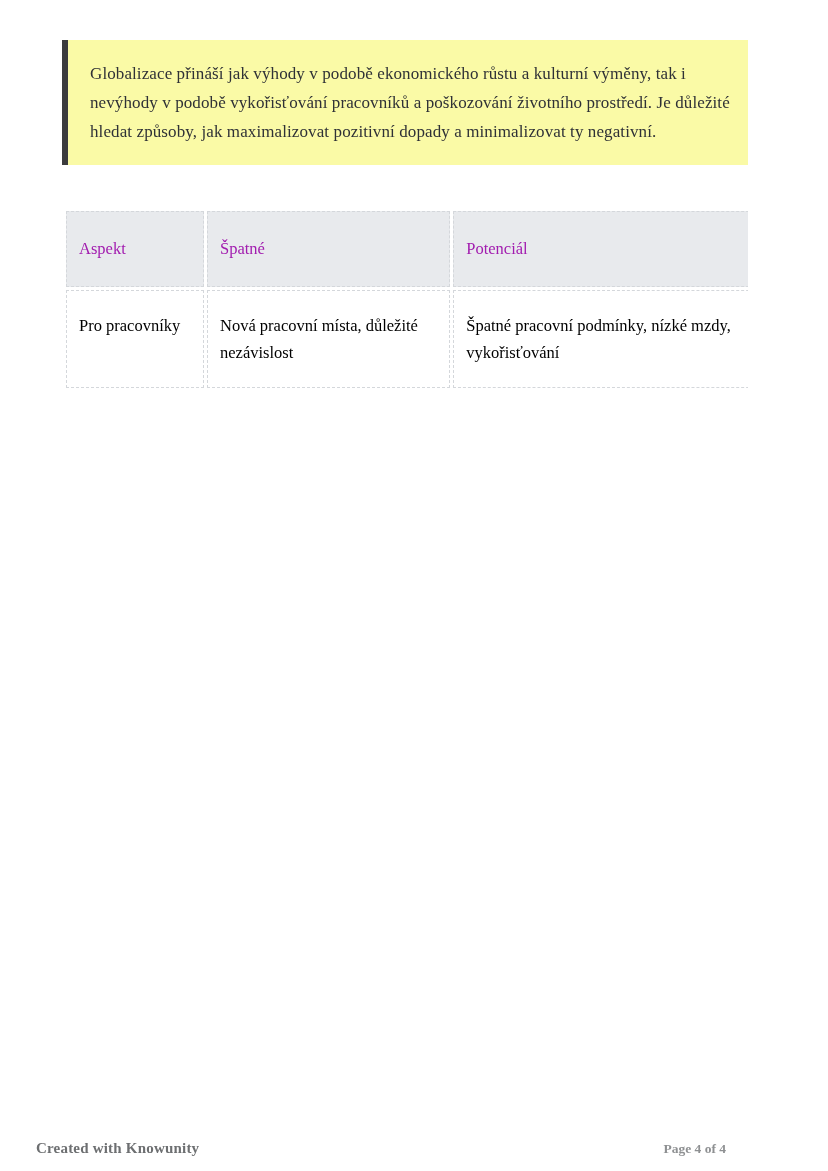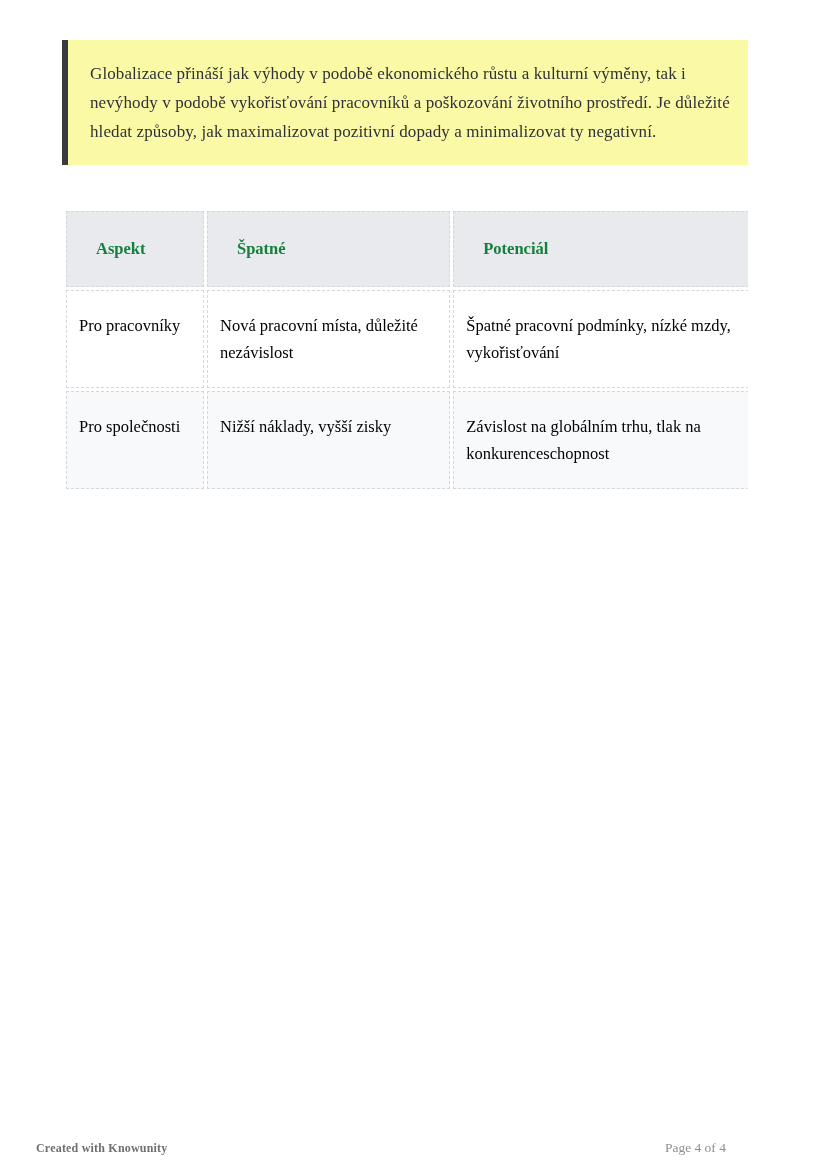--- a/index.html
+++ b/index.html
@@ -52,23 +52,23 @@
   col.c3 { width: 45.3%; }
   table.comparison th,
   table.comparison td {
     border: 1px dashed var(--table-border, #d4d7db);
     font-size: 16.5px;
     text-align: left;
     vertical-align: top;
   }
   table.comparison th {
     background: var(--header-bg, #e8eaed);
-    color: #15803d;
-    font-weight: bold;
-    padding: 24px 29px;
+    color: #a21caf;
+    font-weight: normal;
+    padding: 24px 12px;
     line-height: 26px;
   }
   table.comparison td {
     padding: 21px 12px;
     line-height: 27px;
     color: #000000;
     background: #ffffff;
   }
   table.comparison tr.alt td {
     background: var(--alt-row-bg, #f8f9fa);
@@ -78,28 +78,29 @@
   .footer {
     position: absolute;
     left: 36px;
     right: 22px;
     top: 1140px;
     display: flex;
     justify-content: space-between;
     align-items: baseline;
   }
   .watermark {
-    font-size: 12px;
+    font-size: 15px;
     font-weight: bold;
     color: #6d6f71;
     letter-spacing: 0.2px;
   }
   .page-number {
     font-size: 13.5px;
     color: #8e9092;
+    font-weight: bold;
   }
 </style>
 </head>
 <body>
 
 <div class="page">
 
   <div class="callout">
     <div class="callout-bar"></div>
     <div class="callout-text">Globalizace přináší jak výhody v podobě ekonomického růstu a kulturní výměny, tak i nevýhody v podobě vykořisťování pracovníků a poškozování životního prostředí. Je důležité hledat způsoby, jak maximalizovat pozitivní dopady a minimalizovat ty negativní.</div>
@@ -118,25 +119,20 @@
           <th>Špatné</th>
           <th>Potenciál</th>
         </tr>
       </thead>
       <tbody>
         <tr>
           <td>Pro pracovníky</td>
           <td>Nová pracovní místa, důležité nezávislost</td>
           <td>Špatné pracovní podmínky, nízké mzdy, vykořisťování</td>
         </tr>
-        <tr class="alt">
-          <td>Pro společnosti</td>
-          <td>Nižší náklady, vyšší zisky</td>
-          <td>Závislost na globálním trhu, tlak na konkurenceschopnost</td>
-        </tr>
       </tbody>
     </table>
   </div>
 
   <div class="footer">
     <span class="watermark">Created with Knowunity</span>
     <span class="page-number">Page 4 of 4</span>
   </div>
 
 </div>

